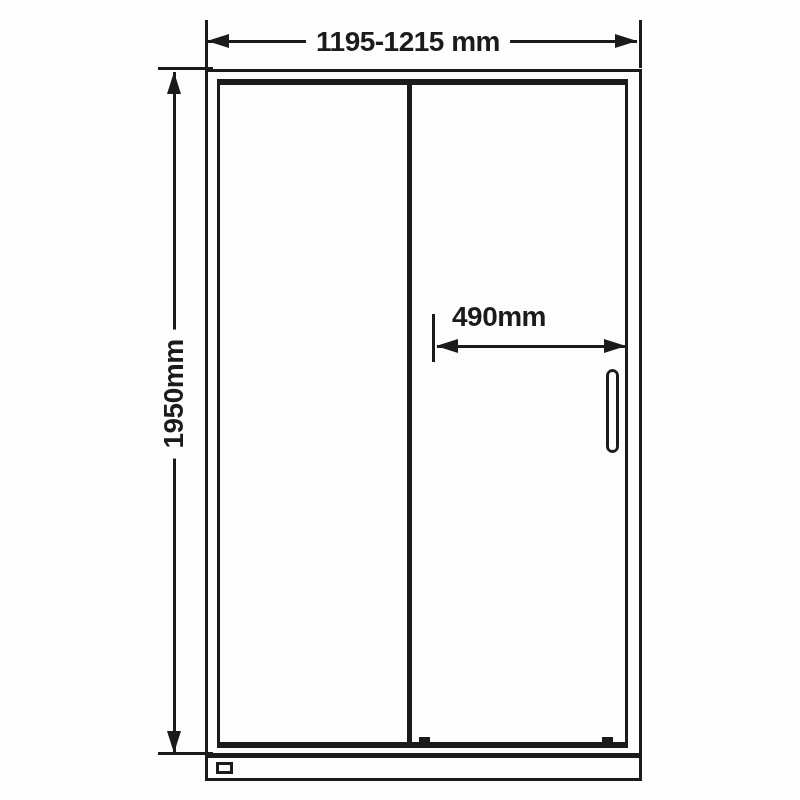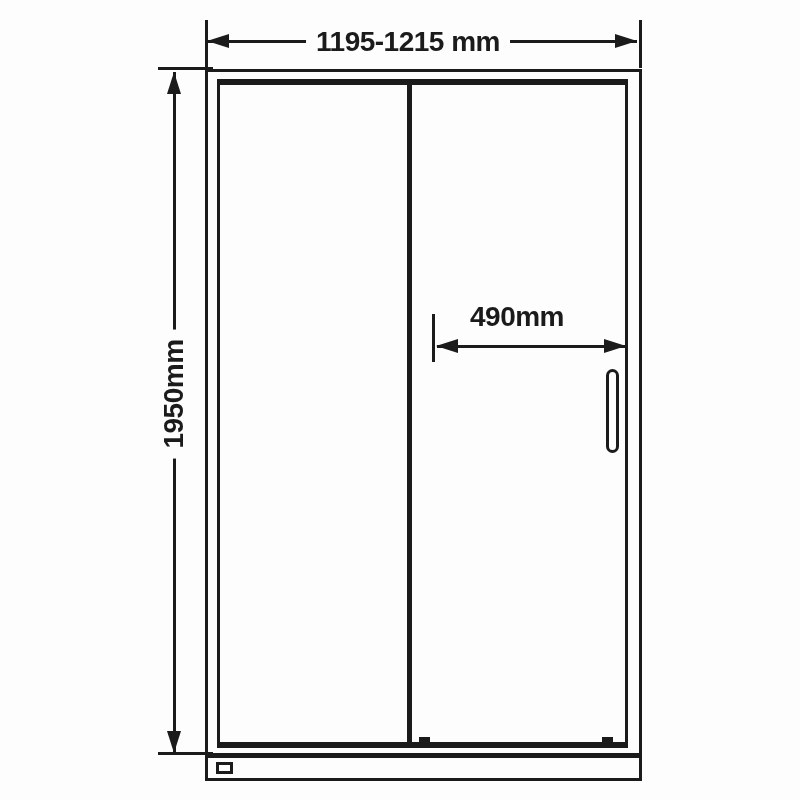--- a/index.html
+++ b/index.html
@@ -68,19 +68,19 @@
   <div class="divider"></div>
   <div class="roller" style="left:419px;top:737px;"></div>
   <div class="roller" style="left:602px;top:737px;"></div>
   <div class="handle"></div>
 
   <div>
     <div class="ln" style="left:432px;top:314px;width:3px;height:48px;"></div>
     <div class="ln" style="left:437px;top:345px;width:188px;height:3px;"></div>
     <div class="arr arr-left" style="left:436px;top:339px;"></div>
     <div class="arr arr-right" style="left:604px;top:339px;"></div>
-    <div class="dim-label" style="left:517px;top:317px;background:transparent;">490mm</div>
+    <div class="dim-label" style="left:499px;top:317px;background:transparent;">490mm</div>
   </div>
 
   <div class="tray"></div>
   <div class="tray-detail"></div>
 
 </div>
 
 </body></html>

